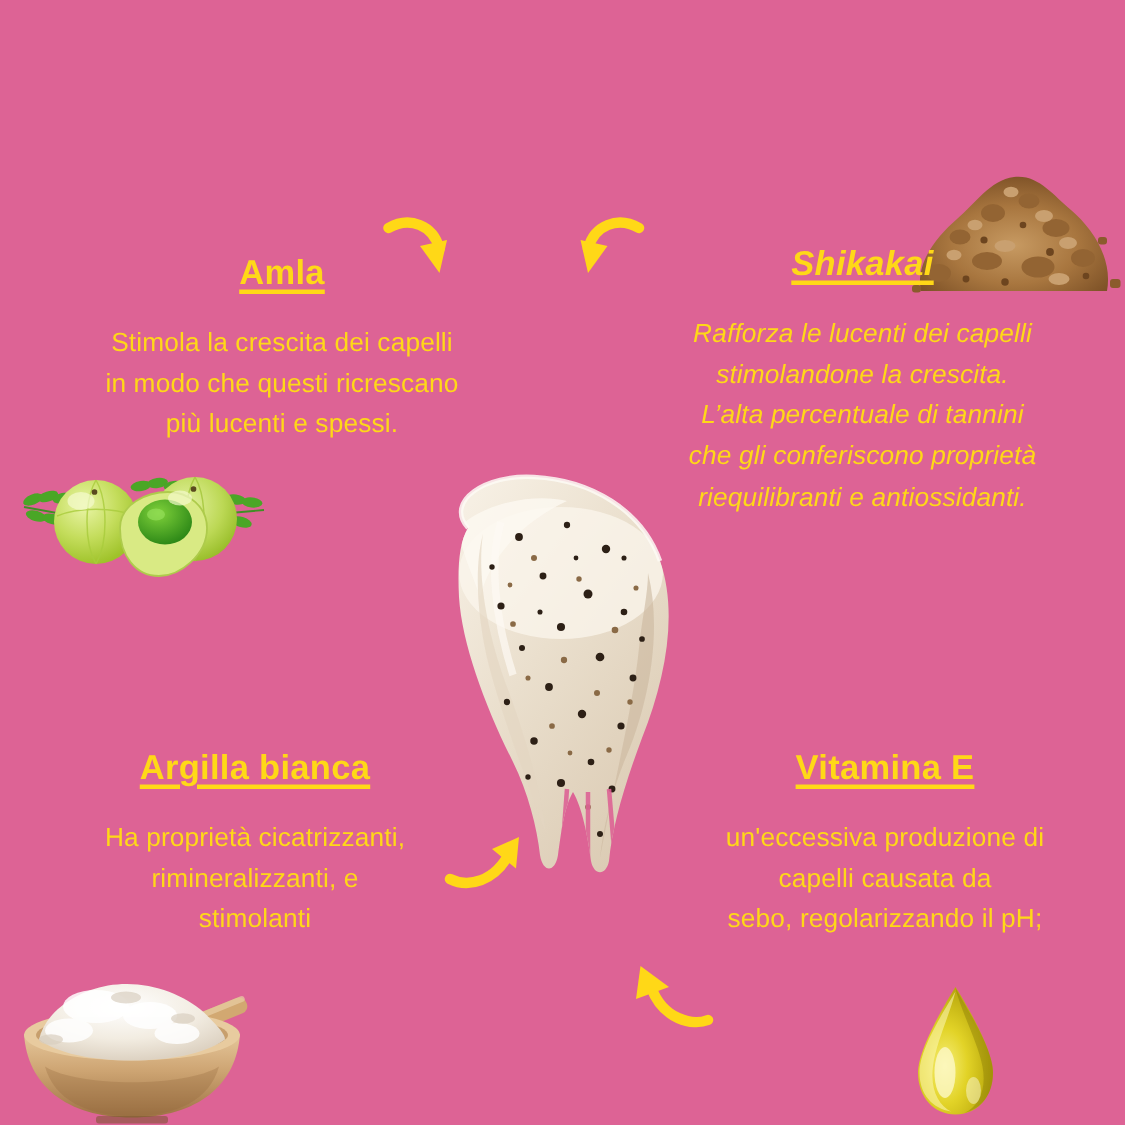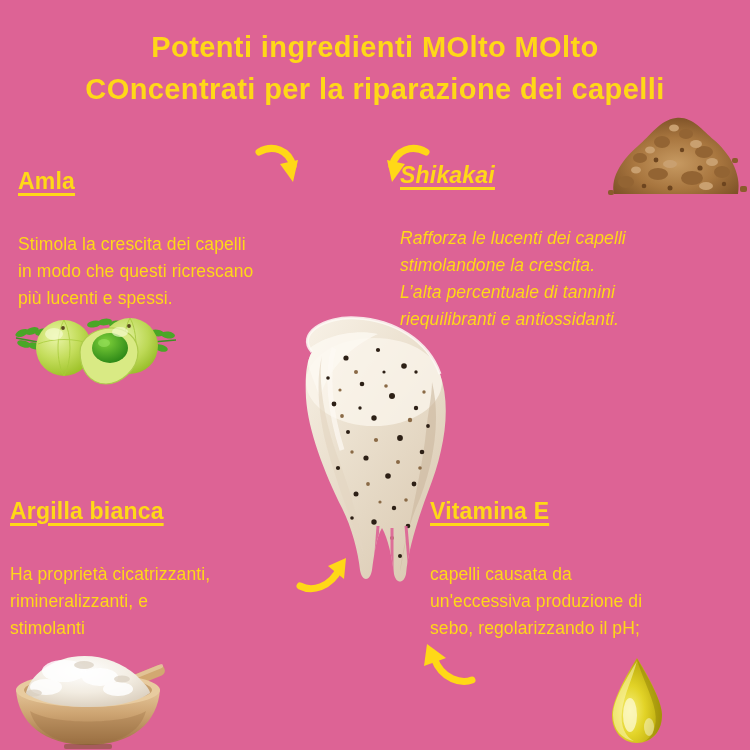--- a/index.html
+++ b/index.html
@@ -21,37 +21,37 @@
     font-weight:bold;
     line-height:1.45;
     letter-spacing:0.4px;
     z-index:6;
     padding:0 14px;
     box-sizing:border-box;
   }
   .title .ln{display:block;white-space:nowrap;}
 
   
-  .sect{position:absolute;z-index:6;text-align:left;}
+  .sect{position:absolute;z-index:6;text-align:center;}
   .sect .head{
     color:#ffd817;
     font-size:23px;
     font-weight:bold;
     text-decoration:underline;
     text-underline-offset:4px;
     text-decoration-thickness:3px;
     letter-spacing:0.2px;
     display:inline-block;
   }
   .sect .body{
     color:#ffd817;
     font-size:17.5px;
     font-weight:400;
     line-height:1.55;
-    margin-top:36px;
+    margin-top:20px;
     letter-spacing:0.1px;
   }
   .sect .body span{display:block;white-space:nowrap;}
 
   #sect-amla{left:18px;top:168px;width:340px;}
   #sect-shikakai{left:400px;top:162px;width:350px;font-style:italic;}
   #sect-argilla{left:10px;top:498px;width:320px;}
   #sect-vitamina{left:430px;top:498px;width:320px;}
 
   
@@ -318,24 +318,20 @@
         <g stroke="#dd6395" stroke-width="3" fill="none" opacity="0.9">
           <path d="M96,214 L92,268"></path>
             <path d="M110,216 L110,268"></path>
             <path d="M124,214 L128,262"></path>
         </g>
       </g>
       <path d="M30,40 C14,22 42,4 74,6 C112,8 146,28 158,62" stroke="#fdfaf4" stroke-width="3" fill="none" opacity="0.85"></path>
     </svg>
   </div>
 
-  <div class="title">
-    <span class="ln">Potenti ingredienti MOlto MOlto</span>
-    <span class="ln">COncentrati per la riparazione dei capelli</span>
-  </div>
 
   <div class="arrow" id="arrow-top-left">
     <svg width="50" height="48" viewBox="0 0 50 48">
       <path d="M4,12 C18,4 34,10 38,26" stroke="#ffd817" stroke-width="7" fill="none" stroke-linecap="round"></path>
       <path d="M25,24 L43,20 L38,42 Z" fill="#ffd817"></path>
     </svg>
   </div>
 
   <div class="arrow" id="arrow-top-right">
     <svg width="50" height="48" viewBox="0 0 50 48">
@@ -366,35 +362,36 @@
       <span>più lucenti e spessi.</span>
     </div>
   </div>
 
   <div class="sect" id="sect-shikakai">
     <div class="head">Shikakai</div>
     <div class="body">
       <span>Rafforza le lucenti dei capelli</span>
       <span>stimolandone la crescita.</span>
       <span>L’alta percentuale di tannini</span>
+      <span>che gli conferiscono proprietà</span>
       <span>riequilibranti e antiossidanti.</span>
     </div>
   </div>
 
   <div class="sect" id="sect-argilla">
     <div class="head">Argilla bianca</div>
     <div class="body">
       <span>Ha proprietà cicatrizzanti,</span>
       <span>rimineralizzanti, e</span>
       <span>stimolanti</span>
     </div>
   </div>
 
   <div class="sect" id="sect-vitamina">
     <div class="head">Vitamina E</div>
     <div class="body">
+      <span>un'eccessiva produzione di</span>
       <span>capelli causata da</span>
-      <span>un'eccessiva produzione di</span>
       <span>sebo, regolarizzando il pH;</span>
     </div>
   </div>
 
 </div>
 
 </body></html>

